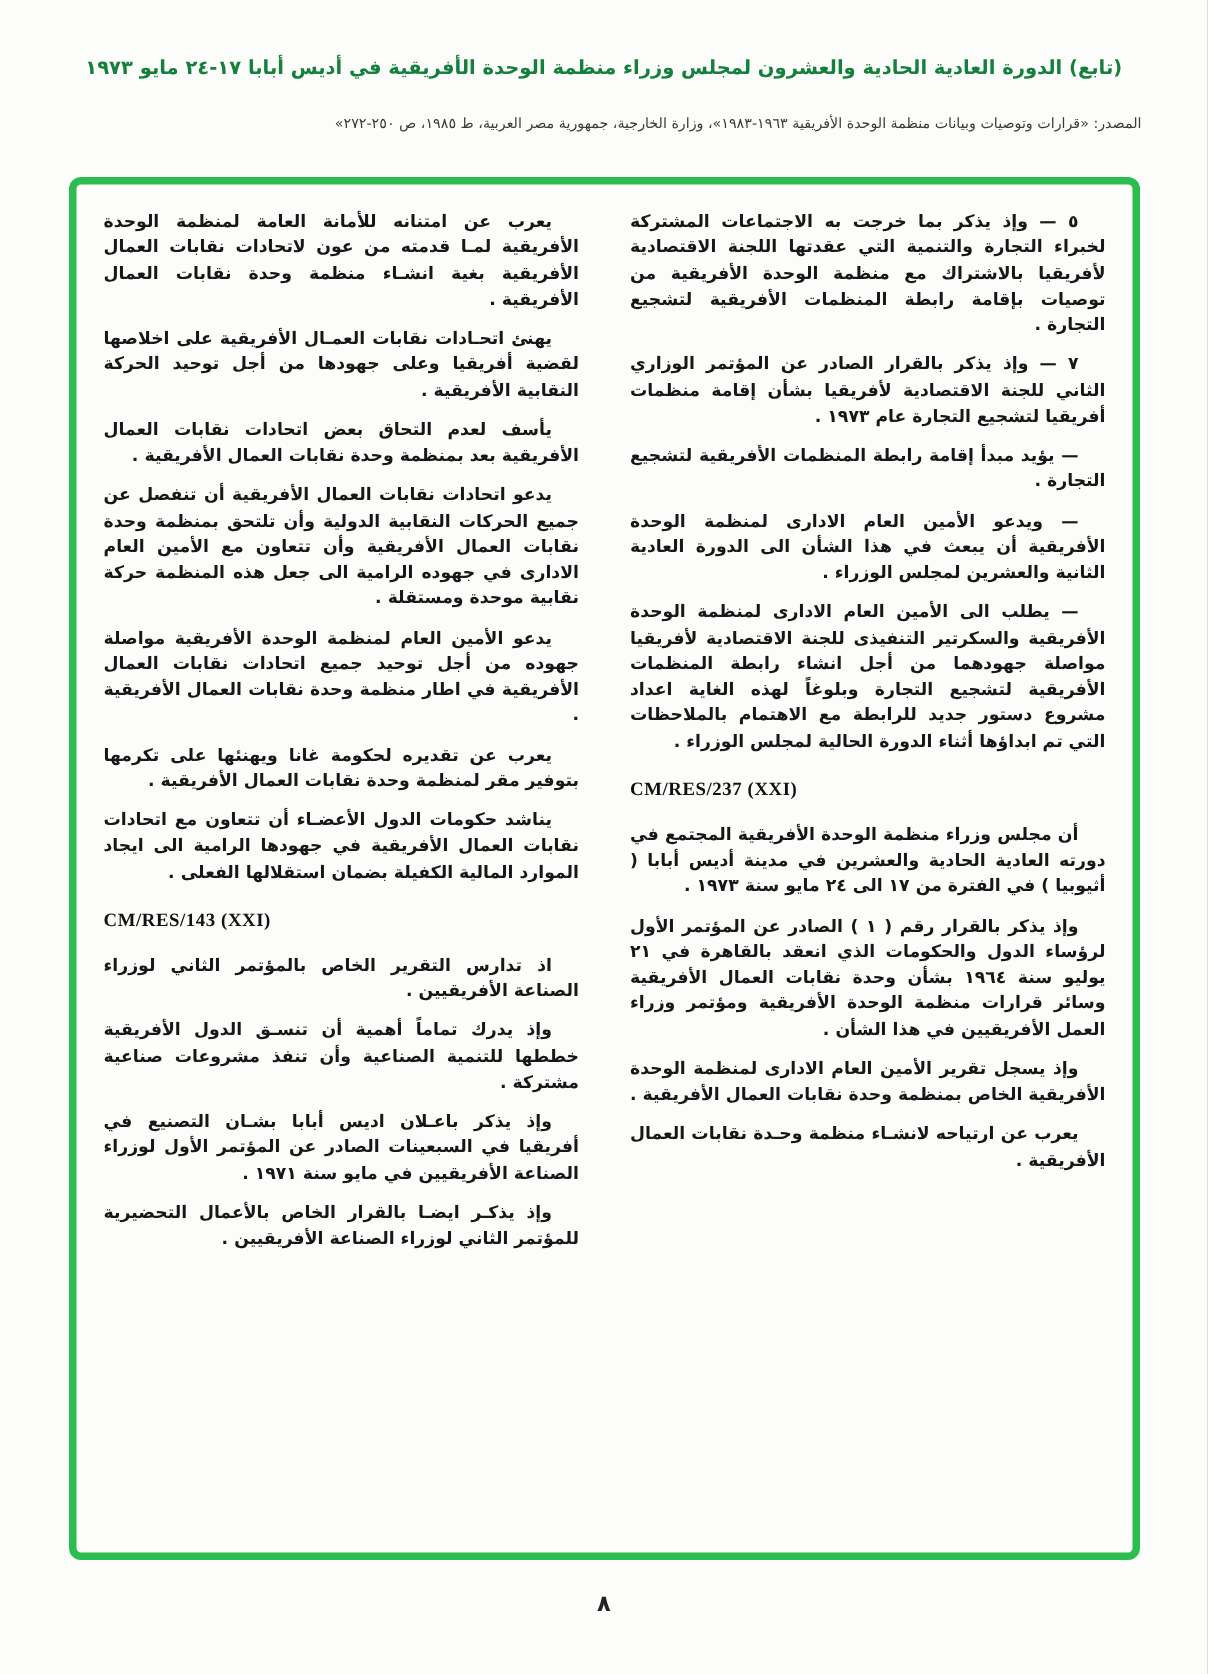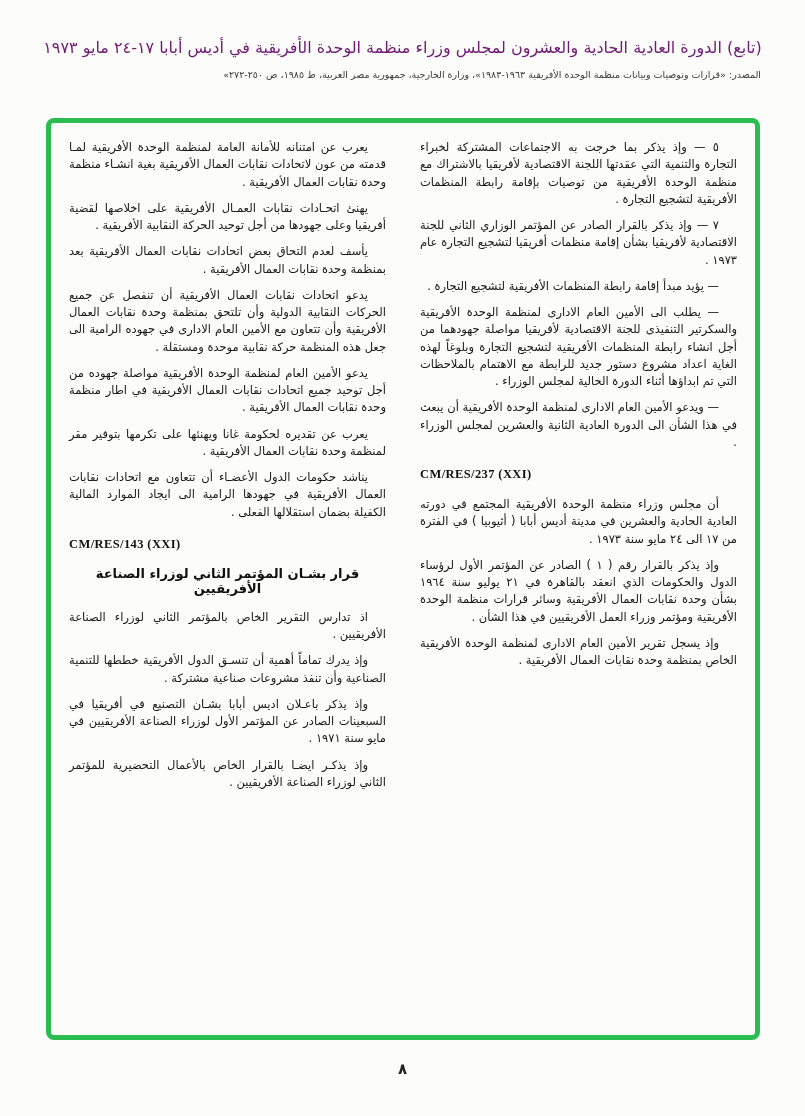--- a/index.html
+++ b/index.html
@@ -12,28 +12,28 @@
     color:#1c1c1c;
     overflow:hidden;
     box-shadow:0 0 4px rgba(0,0,0,.25);
   }
   .header-block{
     direction:rtl;
     padding:38px 42px 0 42px;
     text-align:center;
   }
   .header-title{
-    font-size:16px;
-    font-weight:400;
+    font-size:13px;
+    font-weight:700;
     letter-spacing:.2px;
-    color:#701a75;
+    color:#15803d;
   }
   .source-line{
     direction:rtl;
-    margin-top:12px;
+    margin-top:24px;
     font-size:9.5px;
     color:#3a3a3a;
     text-align:right;
     padding:0 2px;
   }
   .content-box{
     position:absolute;
     left:46px;top:118px;
     width:668px;height:882px;
     border:5px solid #2bbd4f;
@@ -54,21 +54,21 @@
   }
   .col p{
     direction:rtl;
     margin:0 0 9px 0;
     font-size:11.5px;
     line-height:1.5;
     text-align:justify;
     text-align-last:right;
     text-indent:18px;
     color:#171717;
-    font-weight:400;
+    font-weight:700;
   }
   .res-code{
     direction:ltr;
     text-align:left;
     font-family:"Liberation Serif", serif;
     font-weight:700;
     font-size:12.5px;
     letter-spacing:.4px;
     margin:16px 0 14px 0;
     color:#111;
@@ -100,38 +100,38 @@
     <div class="source-line">المصدر: «قرارات وتوصيات وبيانات منظمة الوحدة الأفريقية ١٩٦٣-١٩٨٣»، وزارة الخارجية، جمهورية مصر العربية، ط ١٩٨٥، ص ٢٥٠-٢٧٢»</div>
   </div>
 
   <div class="content-box">
     <div class="columns">
 
       <div class="col">
         <p>٥ — وإذ يذكر بما خرجت به الاجتماعات المشتركة لخبراء التجارة والتنمية التي عقدتها اللجنة الاقتصادية لأفريقيا بالاشتراك مع منظمة الوحدة الأفريقية من توصيات بإقامة رابطة المنظمات الأفريقية لتشجيع التجارة .</p>
         <p>٧ — وإذ يذكر بالقرار الصادر عن المؤتمر الوزاري الثاني للجنة الاقتصادية لأفريقيا بشأن إقامة منظمات أفريقيا لتشجيع التجارة عام ١٩٧٣ .</p>
         <p>— يؤيد مبدأ إقامة رابطة المنظمات الأفريقية لتشجيع التجارة .</p>
+        <p>— ويدعو الأمين العام الادارى لمنظمة الوحدة الأفريقية أن يبعث في هذا الشأن الى الدورة العادية الثانية والعشرين لمجلس الوزراء .</p>
         <p>— يطلب الى الأمين العام الادارى لمنظمة الوحدة الأفريقية والسكرتير التنفيذى للجنة الاقتصادية لأفريقيا مواصلة جهودهما من أجل انشاء رابطة المنظمات الأفريقية لتشجيع التجارة وبلوغاً لهذه الغاية اعداد مشروع دستور جديد للرابطة مع الاهتمام بالملاحظات التي تم ابداؤها أثناء الدورة الحالية لمجلس الوزراء .</p>
-        <p>— ويدعو الأمين العام الادارى لمنظمة الوحدة الأفريقية أن يبعث في هذا الشأن الى الدورة العادية الثانية والعشرين لمجلس الوزراء .</p>
         <div class="res-code">CM/RES/237  (XXI)</div>
         <p>أن مجلس وزراء منظمة الوحدة الأفريقية المجتمع في دورته العادية الحادية والعشرين في مدينة أديس أبابا ( أثيوبيا ) في الفترة من ١٧ الى ٢٤ مايو سنة ١٩٧٣ .</p>
         <p>وإذ يذكر بالقرار رقم ( ١ ) الصادر عن المؤتمر الأول لرؤساء الدول والحكومات الذي انعقد بالقاهرة في ٢١ يوليو سنة ١٩٦٤ بشأن وحدة نقابات العمال الأفريقية وسائر قرارات منظمة الوحدة الأفريقية ومؤتمر وزراء العمل الأفريقيين في هذا الشأن .</p>
         <p>وإذ يسجل تقرير الأمين العام الادارى لمنظمة الوحدة الأفريقية الخاص بمنظمة وحدة نقابات العمال الأفريقية .</p>
+        <p>يعرب عن ارتياحه لانشـاء منظمة وحـدة نقابات العمال الأفريقية .</p>
       </div>
 
       <div class="col">
         <p>يعرب عن امتنانه للأمانة العامة لمنظمة الوحدة الأفريقية لمـا قدمته من عون لاتحادات نقابات العمال الأفريقية بغية انشـاء منظمة وحدة نقابات العمال الأفريقية .</p>
         <p>يهنئ اتحـادات نقابات العمـال الأفريقية على اخلاصها لقضية أفريقيا وعلى جهودها من أجل توحيد الحركة النقابية الأفريقية .</p>
         <p>يأسف لعدم التحاق بعض اتحادات نقابات العمال الأفريقية بعد بمنظمة وحدة نقابات العمال الأفريقية .</p>
         <p>يدعو اتحادات نقابات العمال الأفريقية أن تنفصل عن جميع الحركات النقابية الدولية وأن تلتحق بمنظمة وحدة نقابات العمال الأفريقية وأن تتعاون مع الأمين العام الادارى في جهوده الرامية الى جعل هذه المنظمة حركة نقابية موحدة ومستقلة .</p>
         <p>يدعو الأمين العام لمنظمة الوحدة الأفريقية مواصلة جهوده من أجل توحيد جميع اتحادات نقابات العمال الأفريقية في اطار منظمة وحدة نقابات العمال الأفريقية .</p>
         <p>يعرب عن تقديره لحكومة غانا ويهنئها على تكرمها بتوفير مقر لمنظمة وحدة نقابات العمال الأفريقية .</p>
         <p>يناشد حكومات الدول الأعضـاء أن تتعاون مع اتحادات نقابات العمال الأفريقية في جهودها الرامية الى ايجاد الموارد المالية الكفيلة بضمان استقلالها الفعلى .</p>
         <div class="res-code">CM/RES/143  (XXI)</div>
-        <div class="res-title">قرار بشـان المؤتمر الثاني لوزراء الصناعة الأفريقيين</div>
         <p>اذ تدارس التقرير الخاص بالمؤتمر الثاني لوزراء الصناعة الأفريقيين .</p>
         <p>وإذ يدرك تماماً أهمية أن تنسـق الدول الأفريقية خططها للتنمية الصناعية وأن تنفذ مشروعات صناعية مشتركة .</p>
         <p>وإذ يذكر باعـلان اديس أبابا بشـان التصنيع في أفريقيا في السبعينات الصادر عن المؤتمر الأول لوزراء الصناعة الأفريقيين في مايو سنة ١٩٧١ .</p>
         <p>وإذ يذكـر ايضـا بالقرار الخاص بالأعمال التحضيرية للمؤتمر الثاني لوزراء الصناعة الأفريقيين .</p>
       </div>
 
     </div>
   </div>
 
   <div class="page-number">٨</div>

